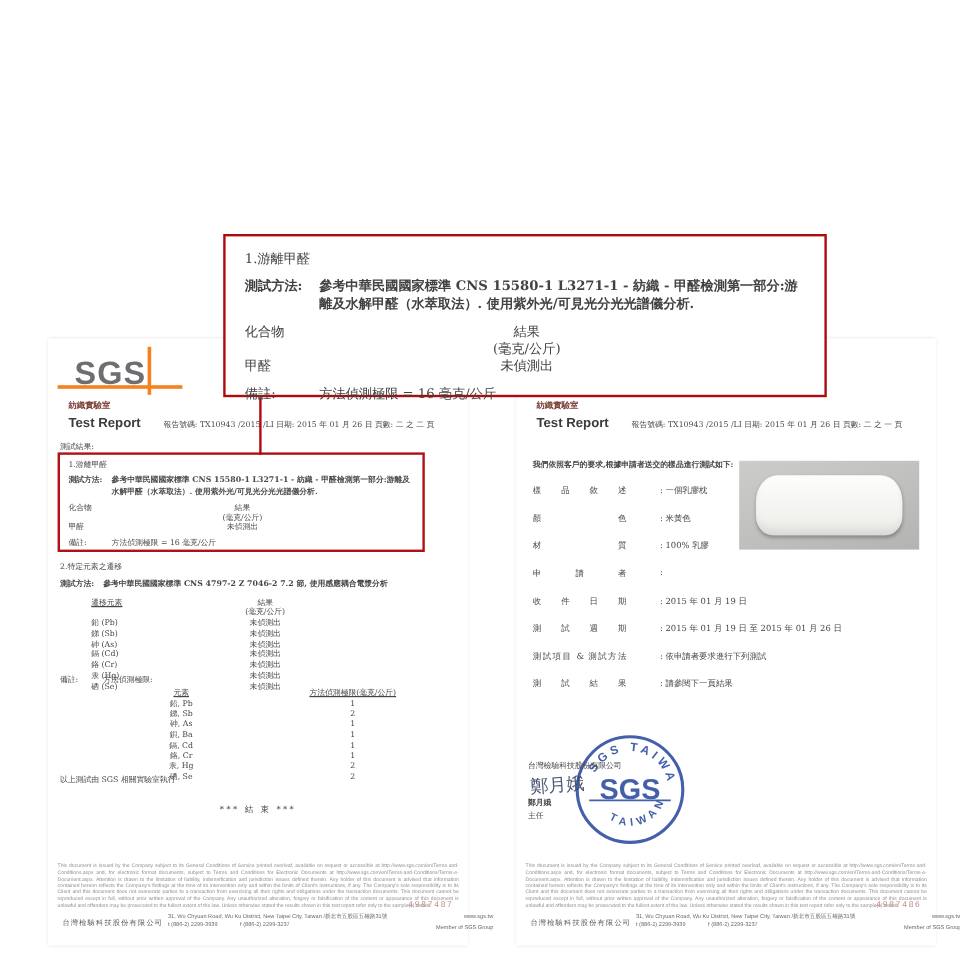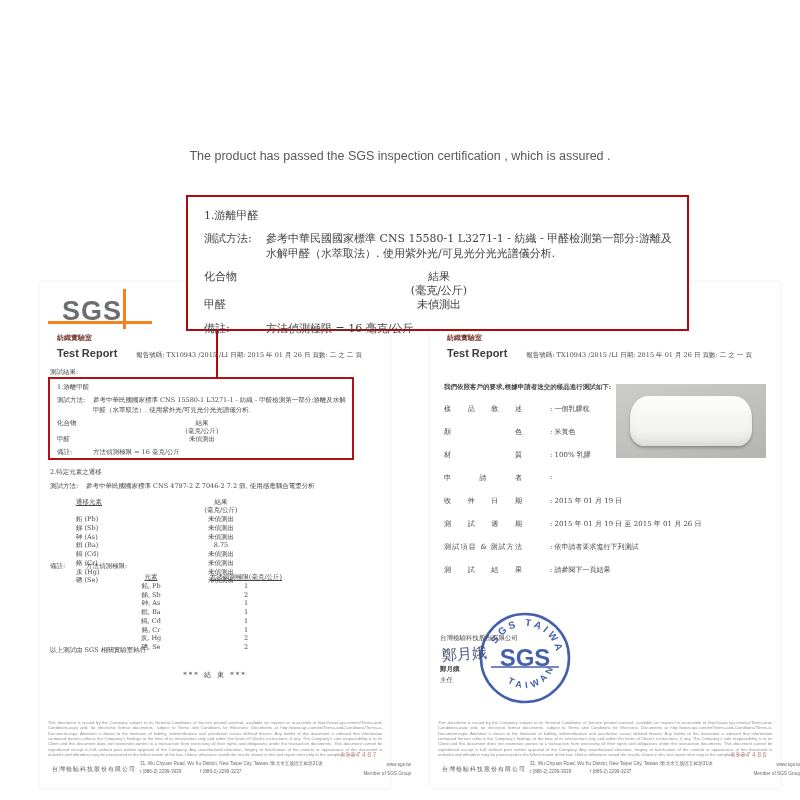--- a/index.html
+++ b/index.html
@@ -9,21 +9,21 @@
   
   .hdr { position:absolute; top:94px; left:0; width:800px; text-align:center; color:#3b3b3b; }
   .hdr h1 { font-size:30px; font-weight:bold; letter-spacing:.5px; }
   .sub { position:absolute; top:149px; left:0; width:800px; text-align:center; font-size:12.5px; color:#595959; }
 
   
   .callout { position:absolute; left:186px; top:195px; width:503px; height:136px; background:#fff;
              border:2px solid #ae0b0e; z-index:6; padding:11px 14px 0 16px;
              font-family:"DejaVu Serif", serif; color:#424242; }
   .callout .secno { font-size:11px; }
-  .m-row { display:flex; margin-top:8px; font-size:11px; line-height:1.4; }
+  .m-row { display:flex; margin-top:8px; font-size:11px; line-height:1.4;font-weight:bold; }
   .m-row .lbl { width:62px; flex:0 0 62px; }
   .c-table { margin-top:8px; font-size:11px; line-height:1.3; }
   .crow { display:flex; }
   .crow .l { width:130px; }
   .crow .c { width:210px; text-align:center; }
   .n-row { display:flex; margin-top:8px; font-size:11px; }
   .n-row .lbl { width:62px; flex:0 0 62px; }
   .connector { position:absolute; left:216px; top:330px; width:2px; height:49px; background:#ae0b0e; z-index:5; }
 
   
@@ -66,21 +66,21 @@
   .erow { display:flex; line-height:1.35; }
   .erow .l { width:90px; }
   .erow .c { width:110px; text-align:center; }
   .erow.hd .l { text-decoration:underline; }
   .ehead-c { width:110px; text-align:center; }
 
   .notes { position:absolute; left:10px; top:280px; width:330px; font-size:6.5px; line-height:1.4; }
   .notes .nhd { display:flex; }
   .notes .nhd .lbl { width:36px; flex:0 0 36px; }
   .ltable { margin:2px 0 0 66px; }
-  .lrow { display:flex; line-height:1.35; }
+  .lrow { display:flex; line-height:1.35;gap:48px; }
   .lrow .l { width:70px; text-align:center; }
   .lrow .c { width:120px; text-align:center; }
   .lrow.hd .l, .lrow.hd .c { text-decoration:underline; }
 
   .performed { position:absolute; left:10px; top:364px; font-size:6.5px; }
   .endmark { position:absolute; left:0; top:388px; width:100%; text-align:center; font-size:7px; letter-spacing:2px; }
 
   
   .intro { position:absolute; left:14px; top:101px; font-size:6.5px;font-weight:bold; }
   .kvlist { position:absolute; left:14px; top:122px; width:200px; }
@@ -116,21 +116,20 @@
   .addr .mid .l2 { display:flex; gap:22px; margin-top:2px; }
   .addr .web { font-size:5.5px; color:#6a6a6a; transform:scale(.85); transform-origin:100% 0;
                text-align:right; width:56px; flex:0 0 56px; padding-top:1px; }
   .addr .web .member { margin-top:4px; white-space:nowrap; }
 </style>
 </head>
 <body>
 
 <div id="stage">
 
-  <div class="sub">The product has passed the SGS inspection certification , which is assured .</div>
 
   <div class="callout doc">
     <div class="secno">1.游離甲醛</div>
     <div class="m-row">
       <span class="lbl">測試方法:</span>
       <span>參考中華民國國家標準 CNS 15580-1 L3271-1 - 紡織 - 甲醛檢測第一部分:游離及水解甲醛（水萃取法）. 使用紫外光/可見光分光光譜儀分析.</span>
     </div>
     <div class="c-table">
       <div class="crow">
         <span class="l">化合物</span>
@@ -210,24 +209,20 @@
             <span class="l">鉛 (Pb)</span>
             <span class="c">未偵測出</span>
           </div>
         <div class="erow">
             <span class="l">銻 (Sb)</span>
             <span class="c">未偵測出</span>
           </div>
         <div class="erow">
             <span class="l">砷 (As)</span>
             <span class="c">未偵測出</span>
-          </div>
-        <div class="erow">
-            <span class="l">鋇 (Ba)</span>
-            <span class="c">8.75</span>
           </div>
         <div class="erow">
             <span class="l">鎘 (Cd)</span>
             <span class="c">未偵測出</span>
           </div>
         <div class="erow">
             <span class="l">鉻 (Cr)</span>
             <span class="c">未偵測出</span>
           </div>
         <div class="erow">

